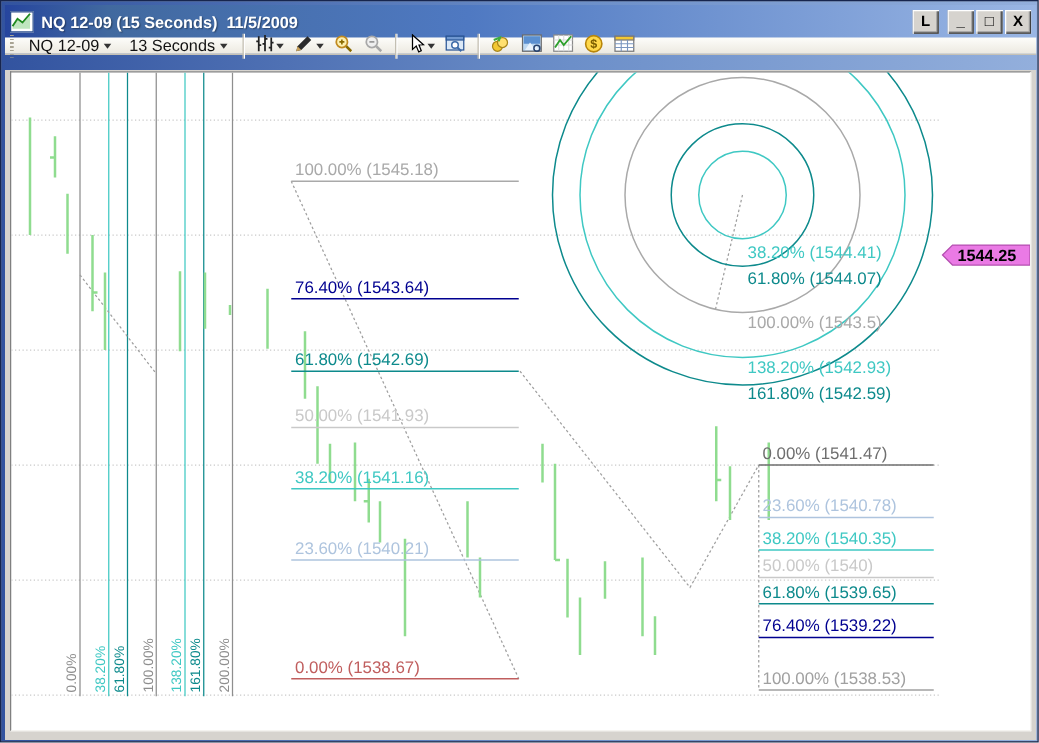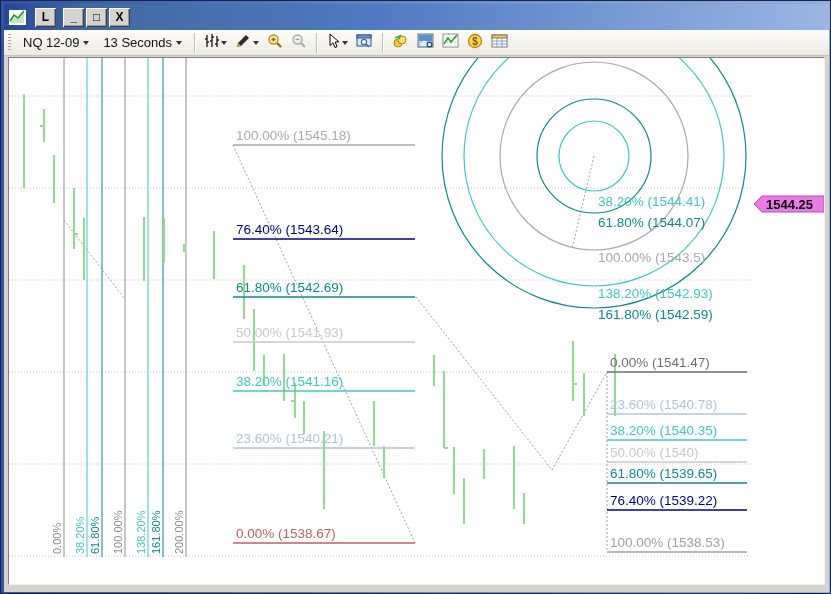--- a/index.html
+++ b/index.html
@@ -13,21 +13,21 @@
   .title-icon{width:17px;height:15px;background:#fff;border:1px solid #2c4f8e;margin-right:6px;position:relative;flex:0 0 auto;}
   .title-icon svg{position:absolute;left:0;top:0;}
   .title-text{color:#fff;font-weight:bold;font-size:13px;white-space:pre;flex:1 1 auto;
     text-shadow:1px 1px 1px rgba(0,0,0,.35);}
   .winbtn{width:21px;height:19px;margin-left:2px;background:#d6d3ce;color:#000;
     font:bold 12px "Liberation Sans",sans-serif;text-align:center;line-height:17px;
     border:none;padding:0;
     box-shadow:inset 1px 1px 0 #ffffff,inset -1px -1px 0 #404040,inset -2px -2px 0 #9a9a9a;}
   .winbtn.link{margin-right:5px;}
   
-  .toolbar{position:absolute;left:3px;top:29px;width:825px;height:26px;
+  .toolbar{position:absolute;left:3px;top:29px;width:825px;height:14px;
     background:linear-gradient(180deg,#fdfdfa,#ece9e0);
     border-bottom:1px solid #c6c2b6;display:flex;align-items:center;
     padding:0 4px;box-sizing:border-box;gap:2px;}
   .grip{width:3px;height:18px;margin:0 4px 0 0;
     background:repeating-linear-gradient(180deg,#a9a494 0 1px,transparent 1px 3px);}
   .tbtn{display:flex;align-items:center;gap:4px;background:transparent;border:1px solid transparent;
     padding:2px 5px;font:13px "Liberation Sans",sans-serif;color:#111;}
   .dd{width:0;height:0;border-left:3px solid transparent;border-right:3px solid transparent;
     border-top:4px solid #333;display:inline-block;}
   .sep{width:1px;height:20px;background:#c3bfb2;box-shadow:1px 0 0 #fff;margin:0 4px;}
@@ -45,20 +45,21 @@
 
 <div class="window">
 
   <div class="titlebar">
     <span class="title-icon">
       <svg width="17" height="15" viewBox="0 0 17 15">
         <polygon points="1,12 5,6 9,9 15,2 15,13 1,13" fill="#bfe6bf"></polygon>
         <polyline points="1,11 5,5 9,8 15,1" fill="none" stroke="#1f8a1f" stroke-width="1.5"></polyline>
       </svg>
     </span>
+    <span class="title-text">NQ 12-09 (15 Seconds)  11/5/2009</span>
     <button class="winbtn link">L</button>
     <button class="winbtn">_</button>
     <button class="winbtn">□</button>
     <button class="winbtn">X</button>
   </div>
 
   <div class="toolbar">
     <span class="grip"></span>
     <button class="tbtn">
       <span>NQ 12-09</span>

